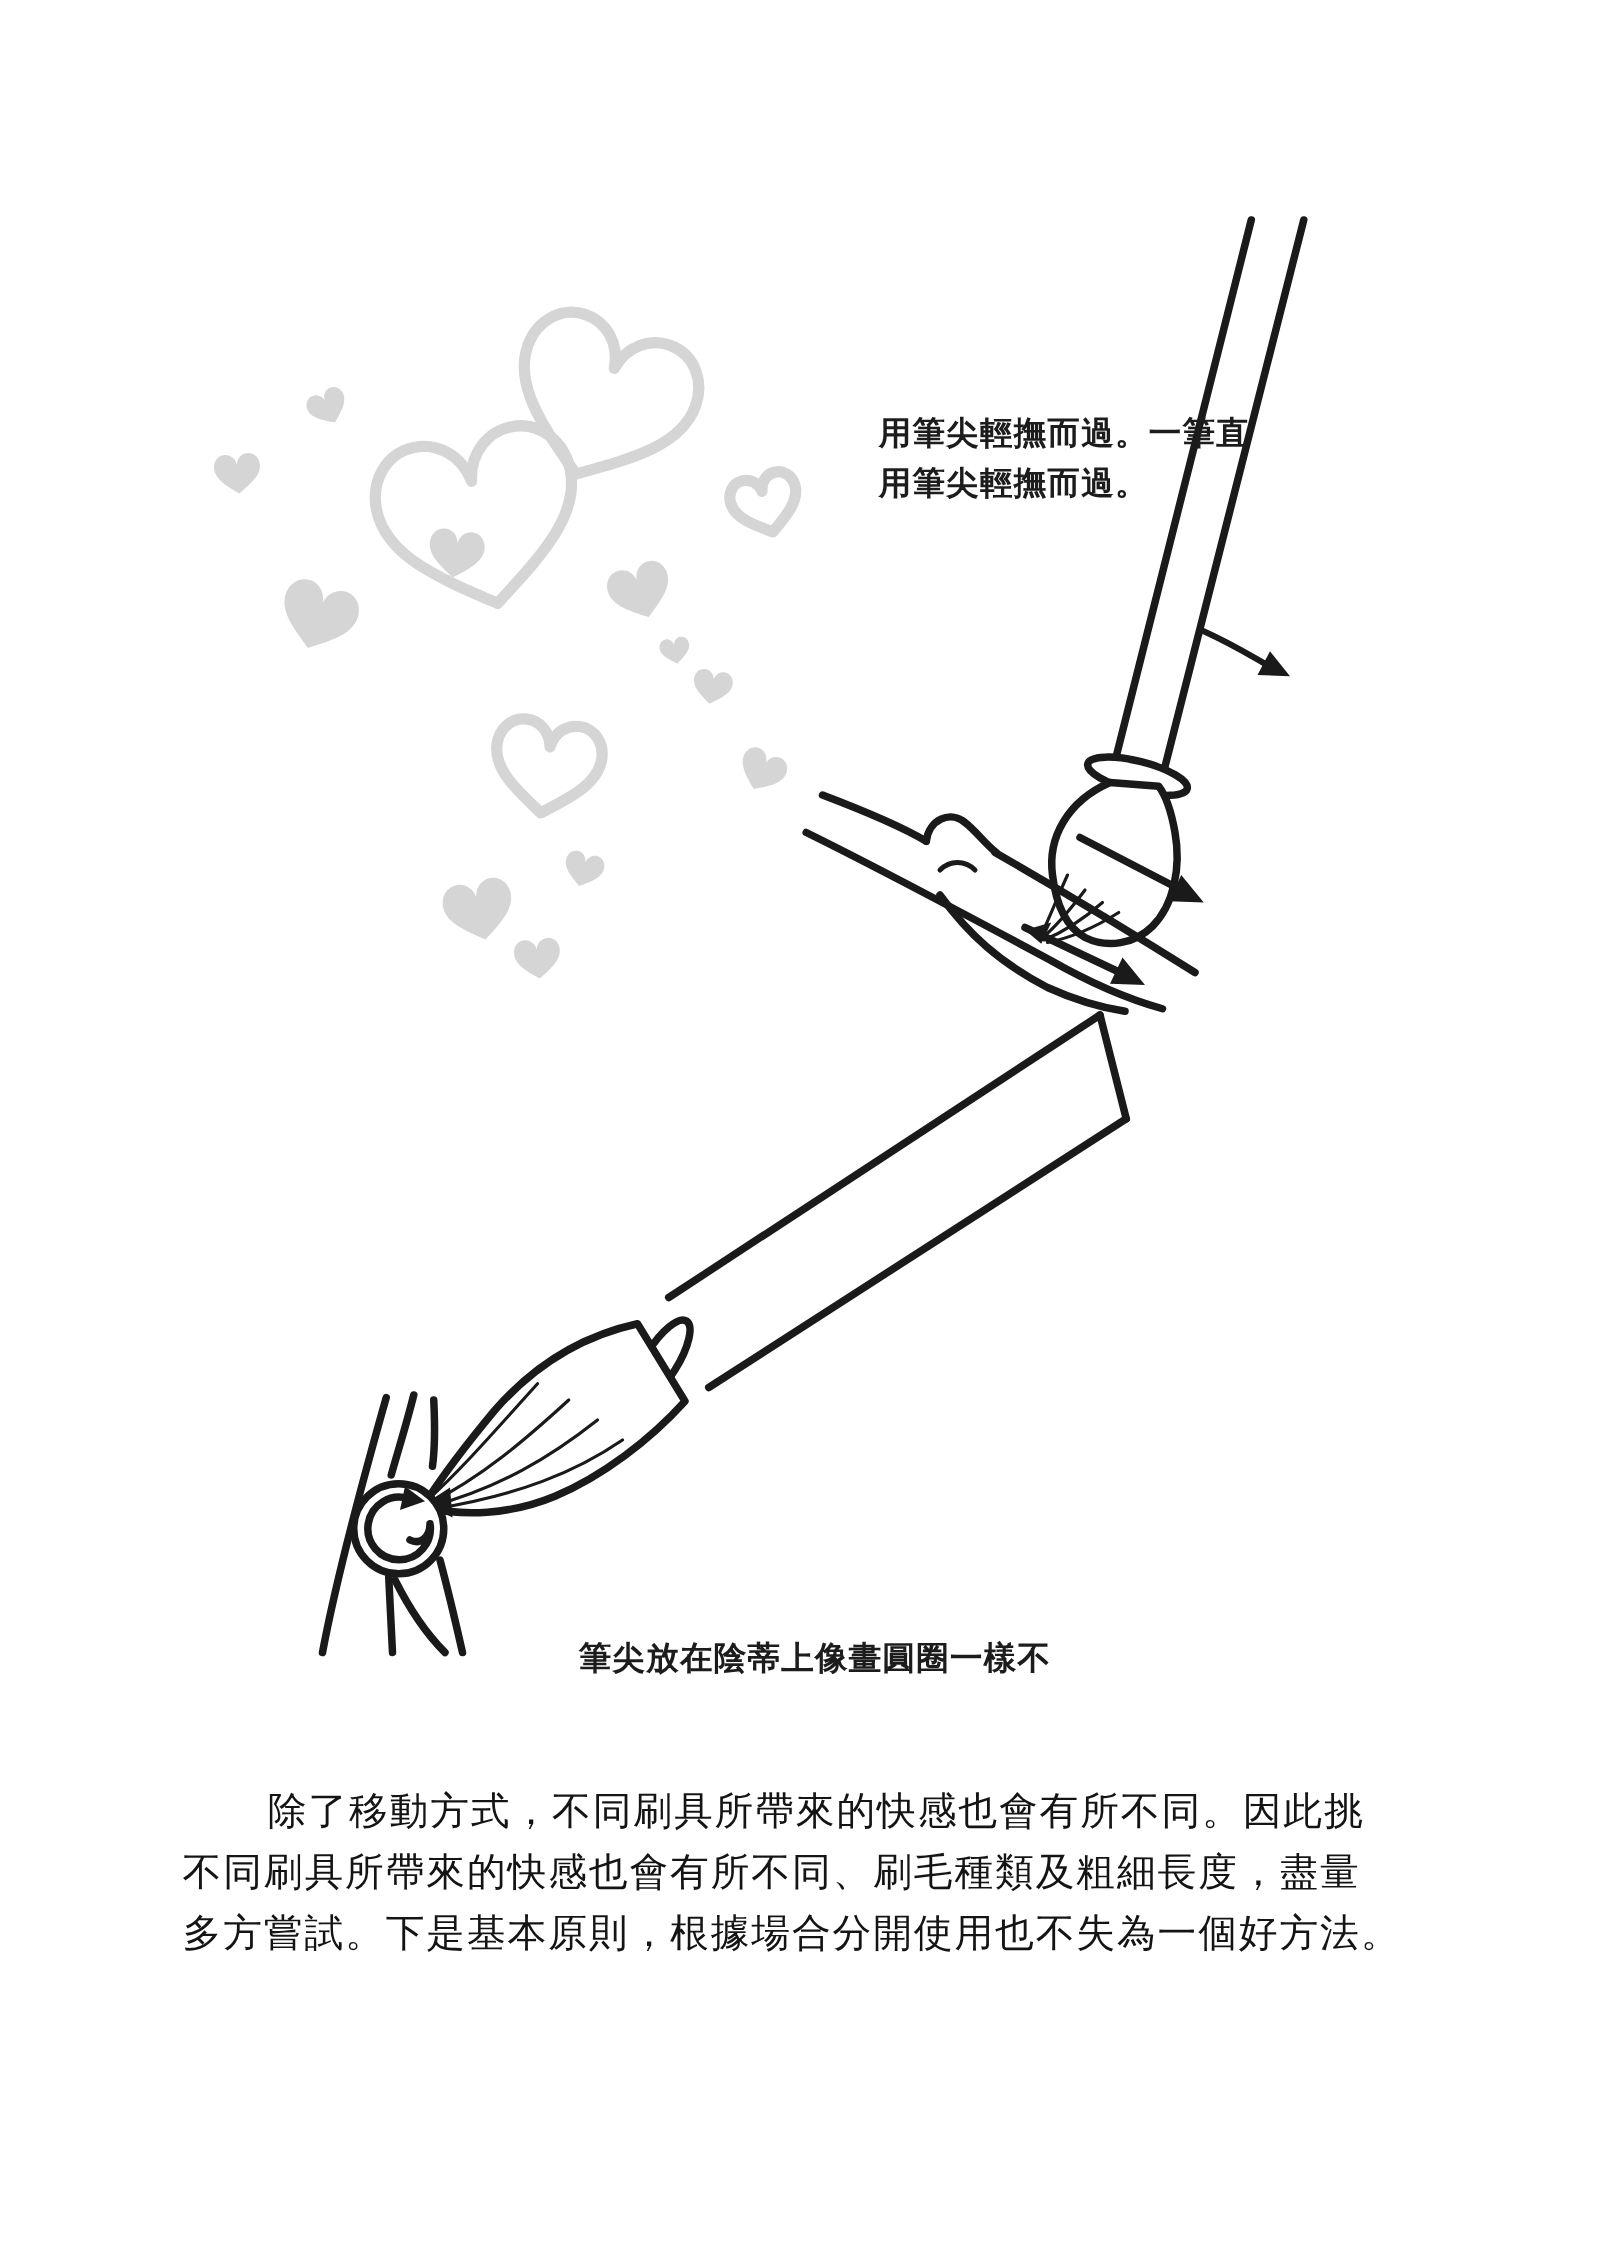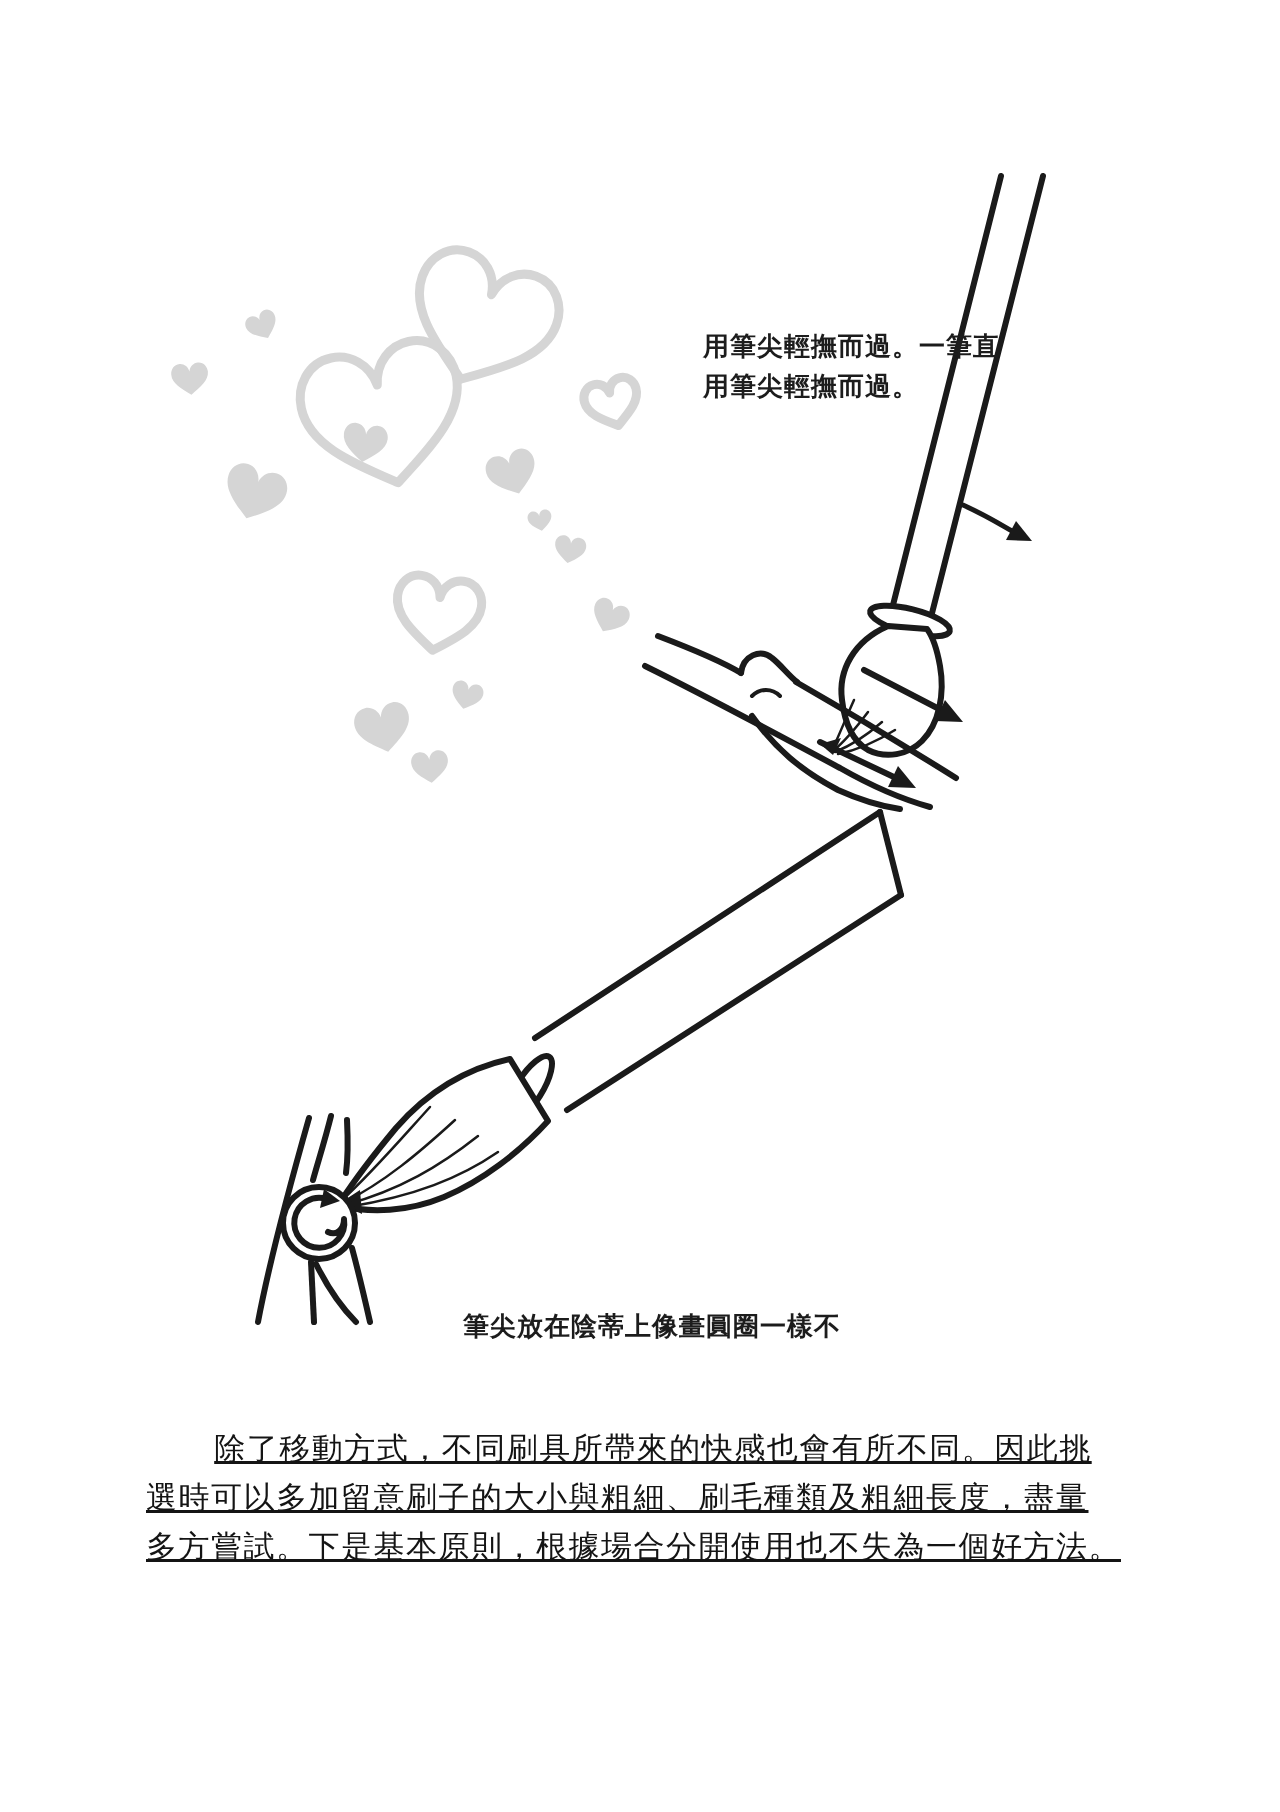--- a/index.html
+++ b/index.html
@@ -23,21 +23,20 @@
   }
   .caption-stroke{left:683px;top:326px;width:310px;margin-left:20px;}
   .caption-circle{left:463px;top:1306px;width:400px;}
   .paragraph{
     position:absolute;
     left:146px;top:1424px;width:1002px;
     font-size:31px;
     line-height:49px;
     letter-spacing:1.5px;
     color:#141414;
-    text-decoration:underline;
   }
   .pline{white-space:nowrap;}
   .pline.indent{text-indent:2.2em;}
   svg path, svg line, svg ellipse, svg circle{vector-effect:none;}
 </style>
 </head>
 <body>
 
 <div class="page">
 
@@ -125,17 +124,17 @@
     <div>用筆尖輕撫而過。一筆直</div>
     <div>用筆尖輕撫而過。</div>
   </div>
 
   <div class="caption caption-circle">
     <div>筆尖放在陰蒂上像畫圓圈一樣不</div>
   </div>
 
   <div class="paragraph">
     <div class="pline indent">除了移動方式，不同刷具所帶來的快感也會有所不同。因此挑</div>
-    <div class="pline">選時可以多加留意刷子的大小與粗細、刷毛種類及粗細長度，盡量</div>
+    <div class="pline">不同刷具所帶來的快感也會有所不同、刷毛種類及粗細長度，盡量</div>
     <div class="pline">多方嘗試。下是基本原則，根據場合分開使用也不失為一個好方法。</div>
   </div>
 
 </div>
 
 </body></html>

